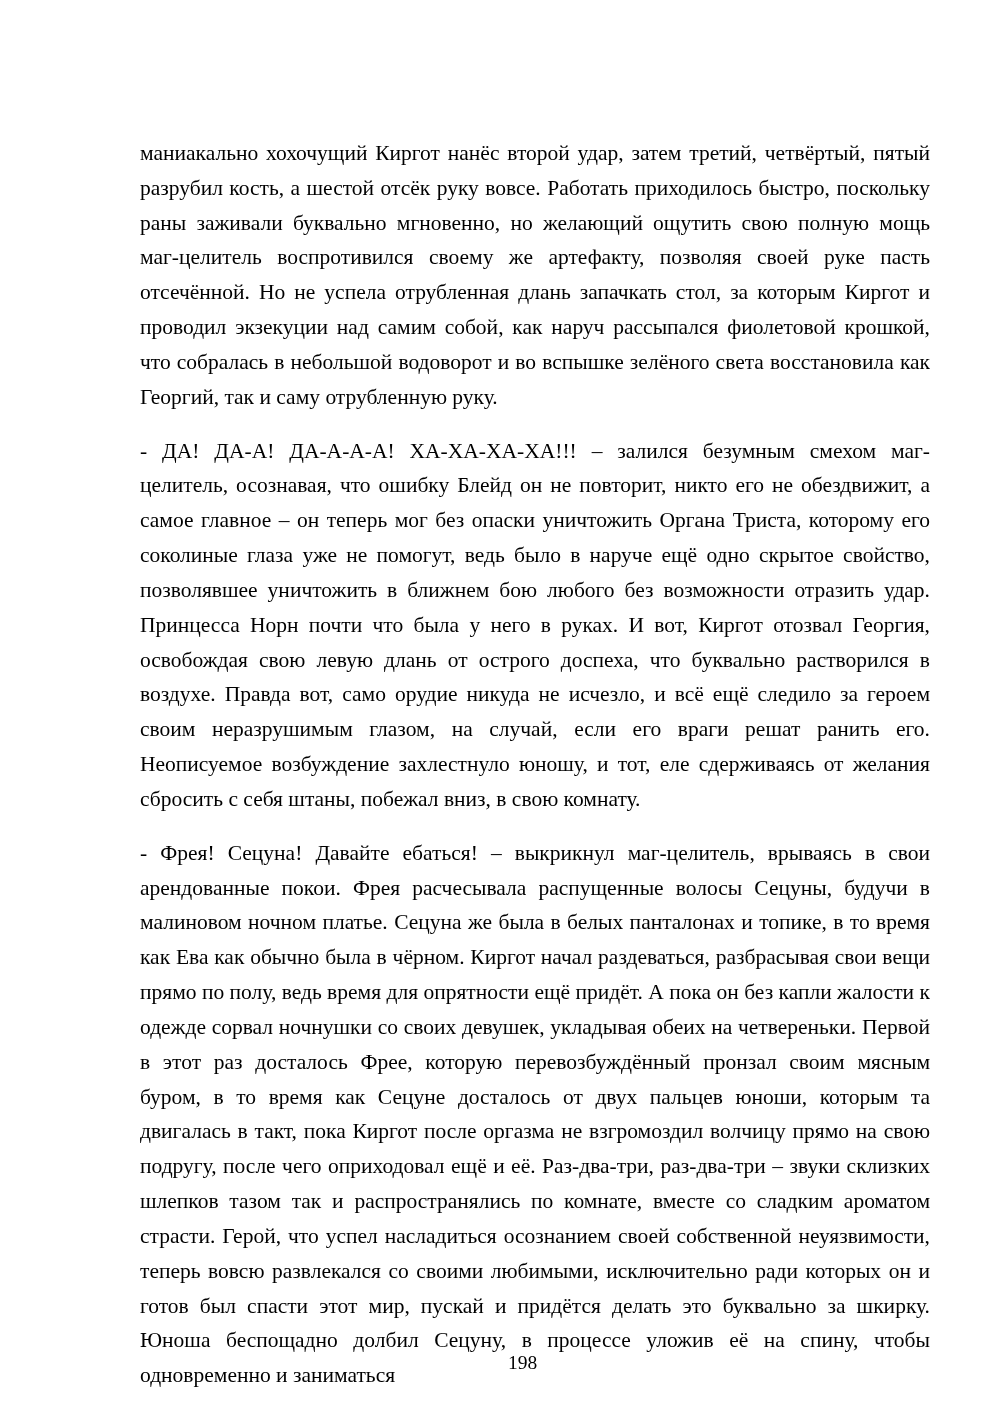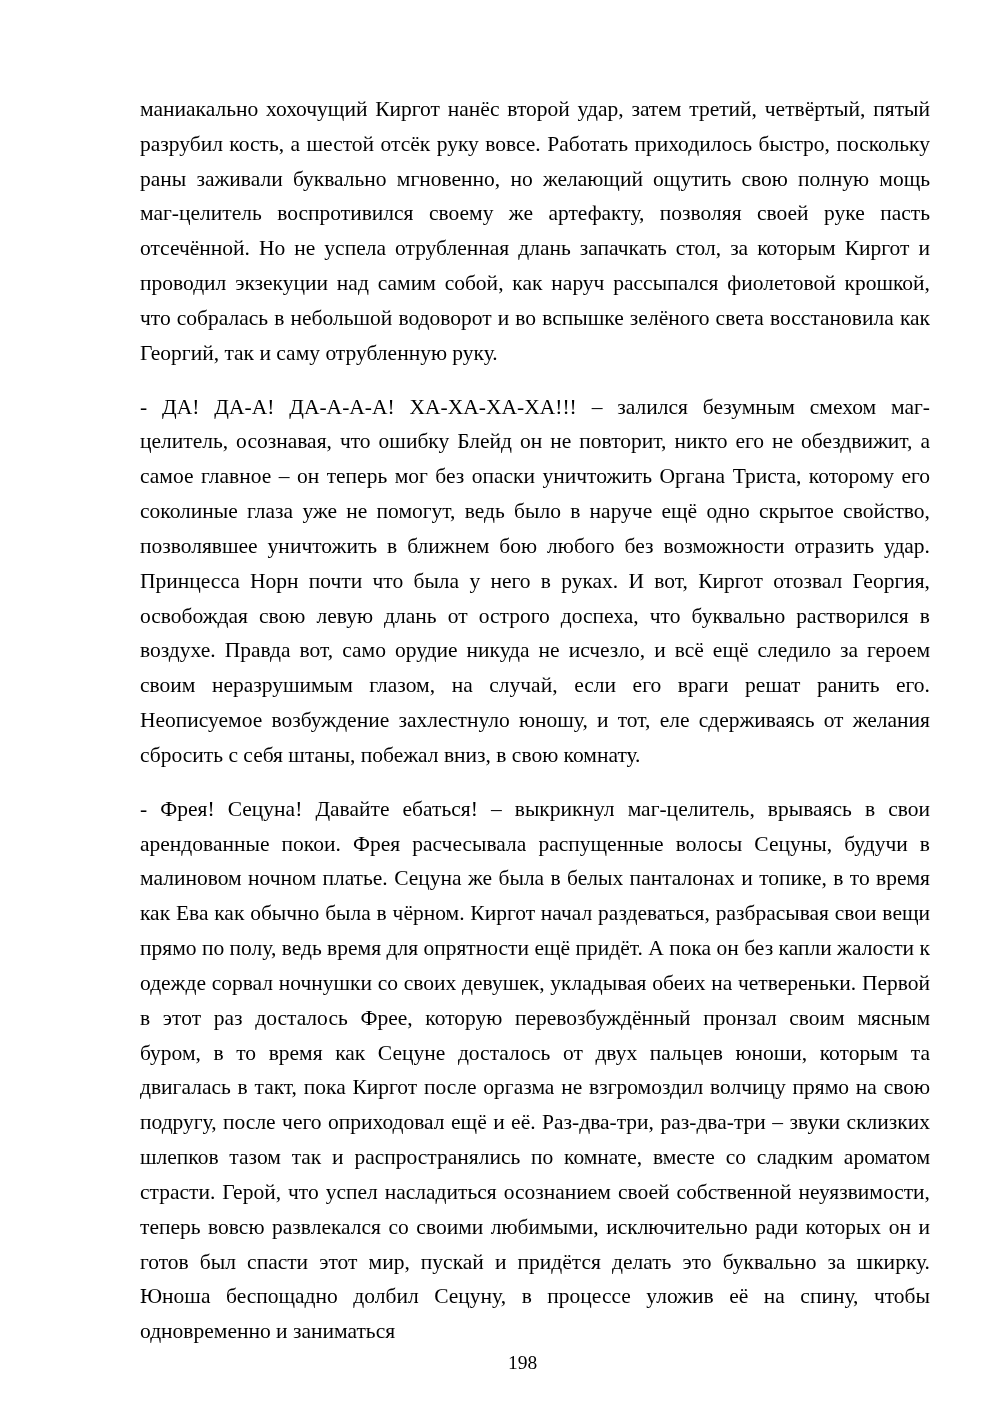--- a/index.html
+++ b/index.html
@@ -21,20 +21,21 @@
     height: 1414px;
     padding: 92px 70px 0 140px;
     position: relative;
   }
   .body-text {
     font-size: 21.5px;
     line-height: 1.62;
     text-align: justify;
     text-justify: inter-word;
     hyphens: none;
+    margin-top: 44px;
   }
   .body-text p {
     margin: 0 0 19px 0;
   }
   .page-number {
     position: absolute;
     left: 0;
     right: 0;
     bottom: 40px;
     text-align: center;

